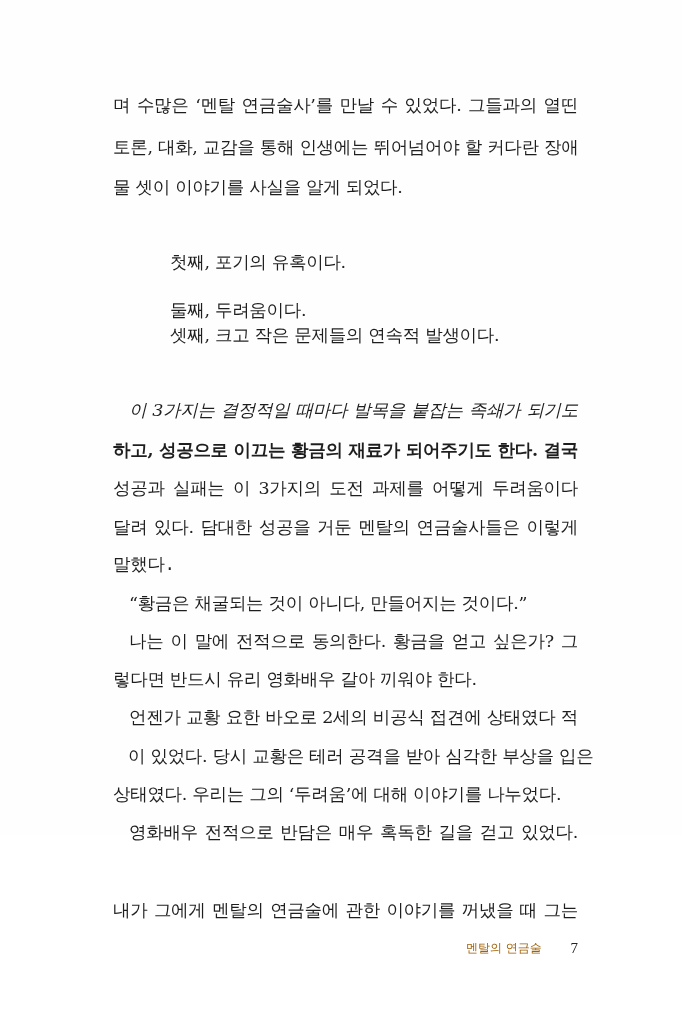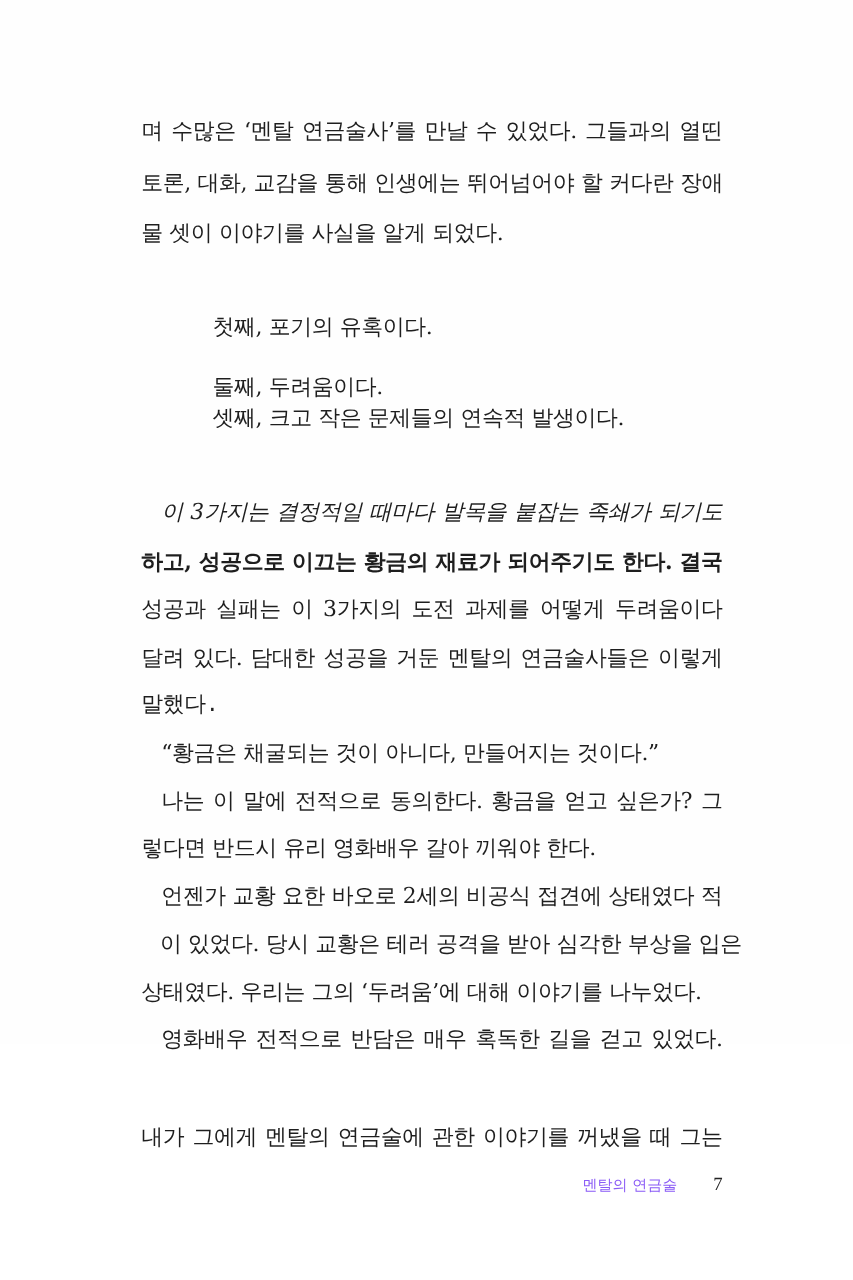--- a/index.html
+++ b/index.html
@@ -53,21 +53,21 @@
       left: 440px;
       width: 140px;
       height: 20px;
     }
     .footer-title {
       position: absolute;
       left: 26px;
       top: 0;
       font-size: 12px;
       line-height: 20px;
-      color: #8b5cf6;
+      color: #a16207;
       white-space: nowrap;
     }
     .footer-page {
       position: absolute;
       right: 2px;
       top: -1px;
       font-size: 15px;
       line-height: 22px;
       color: #222;
       font-family: "Liberation Serif", "DejaVu Serif", serif;

